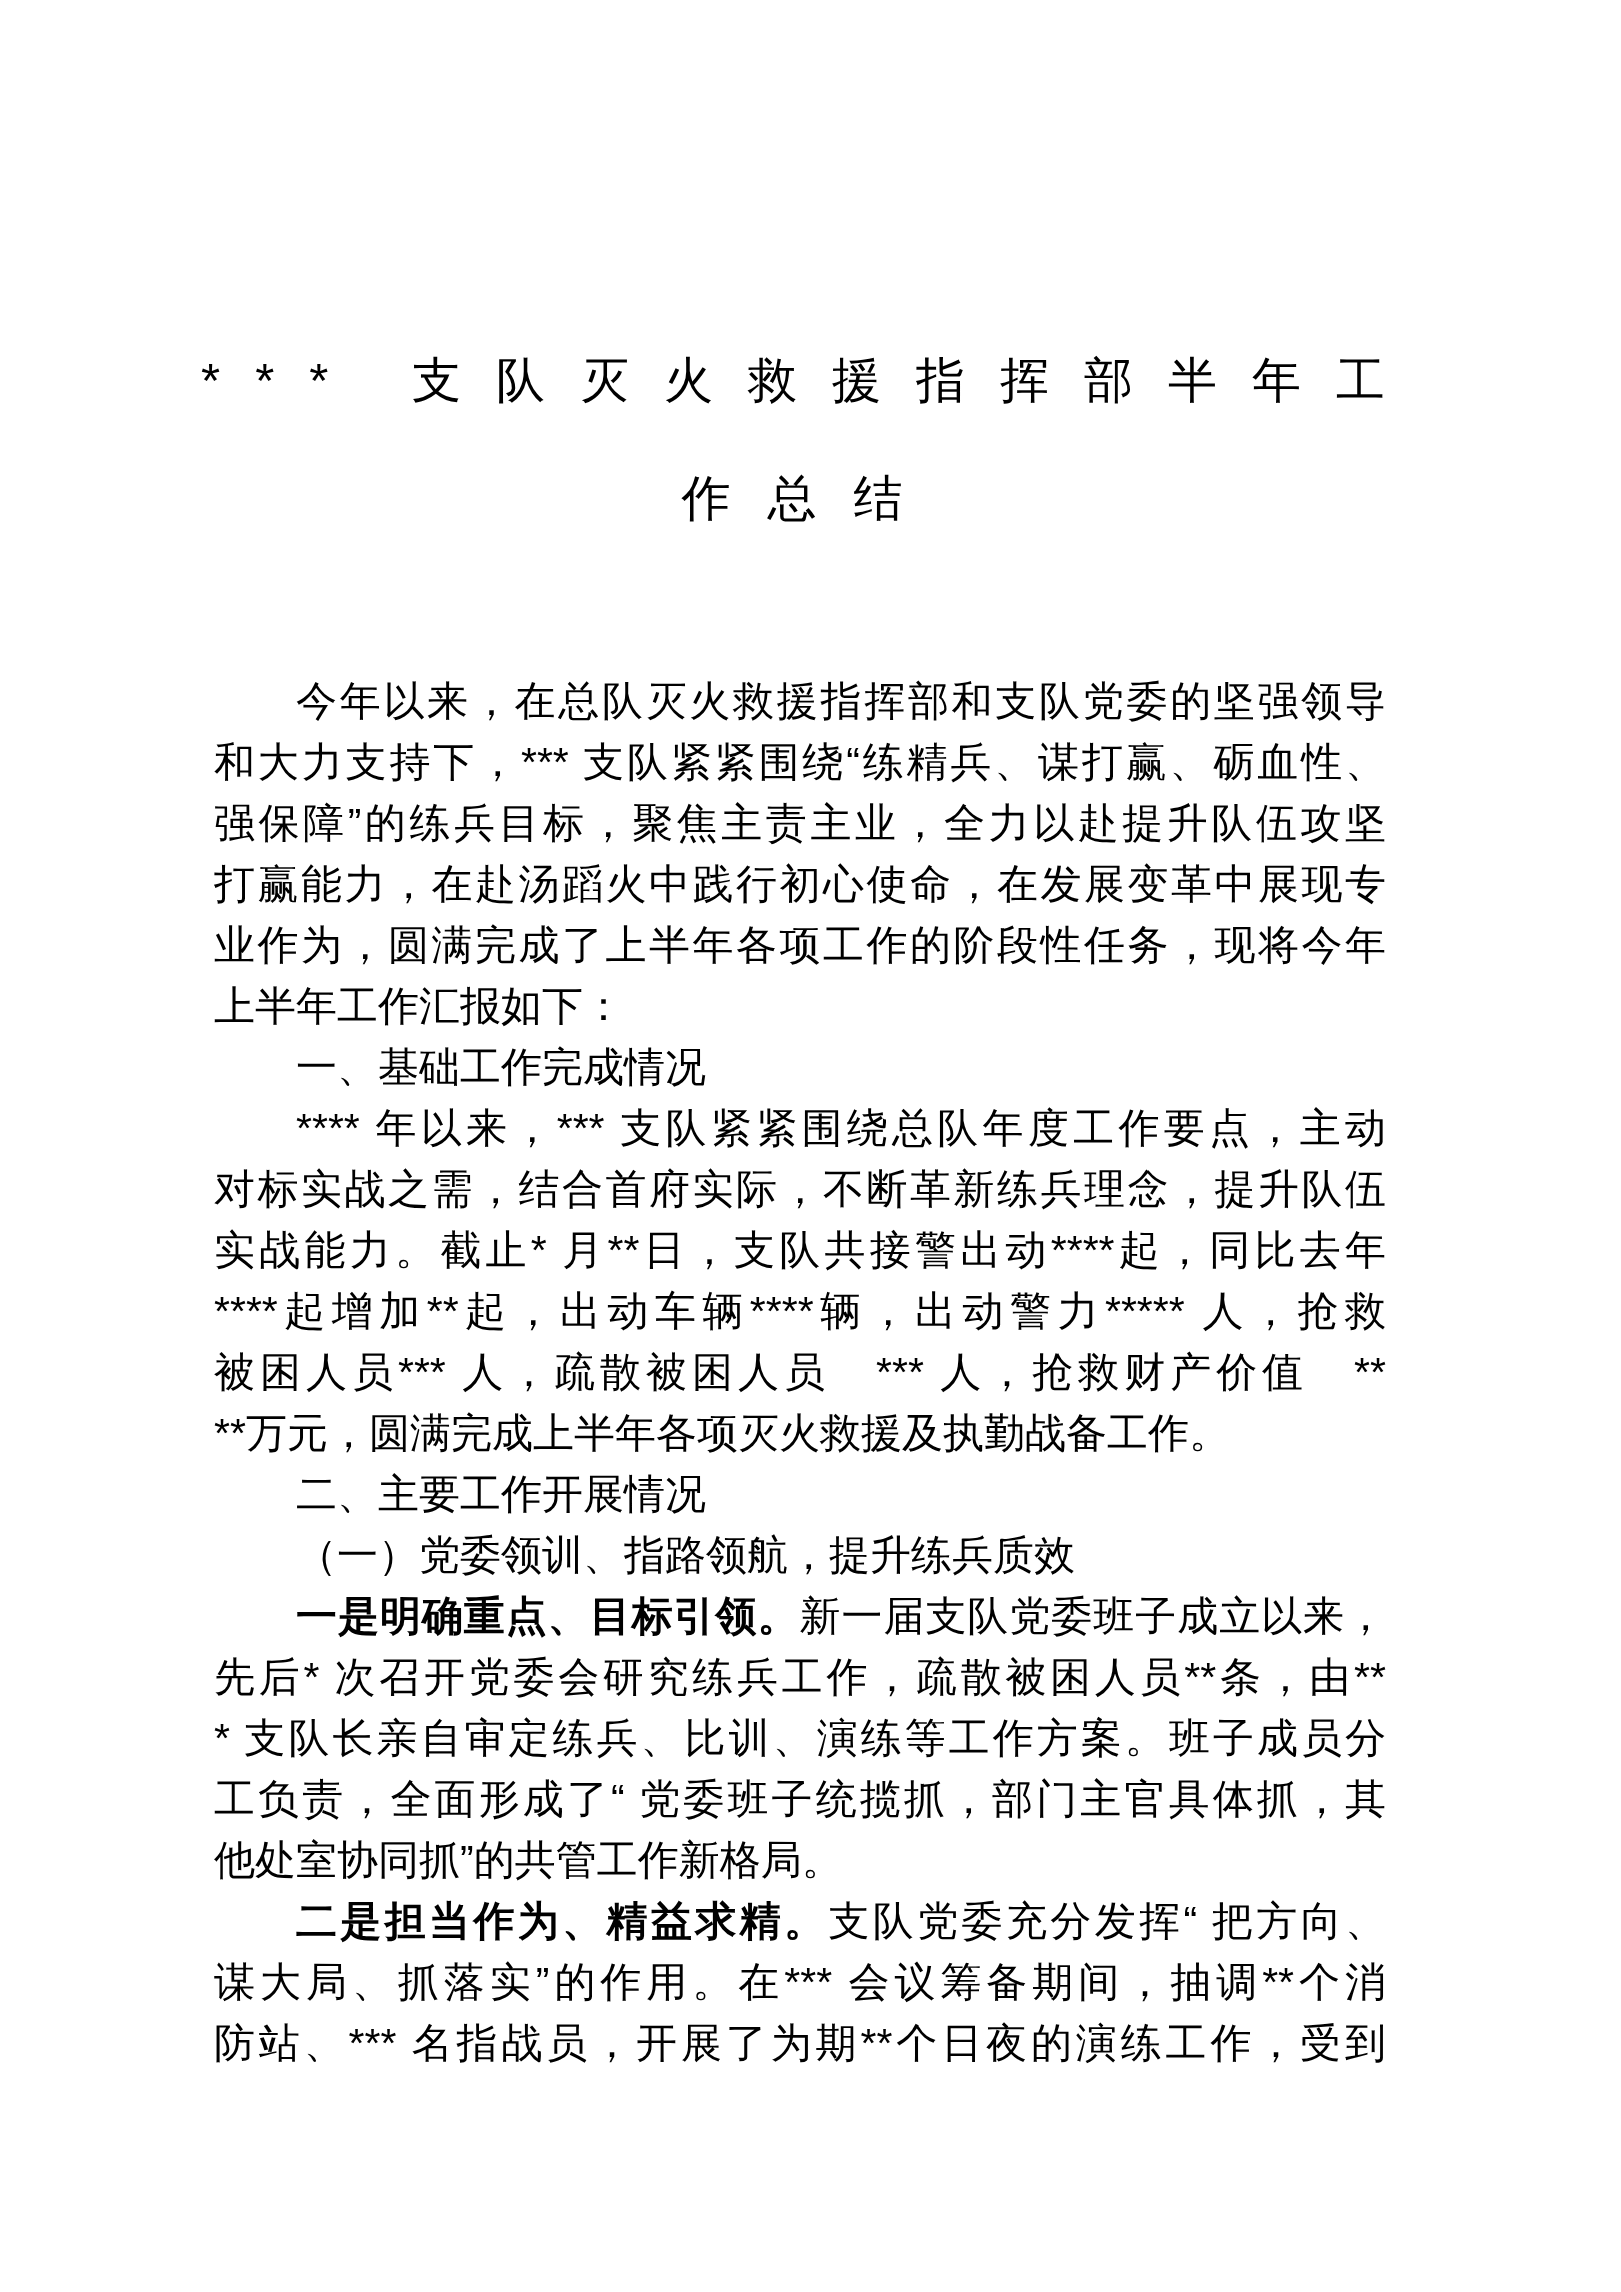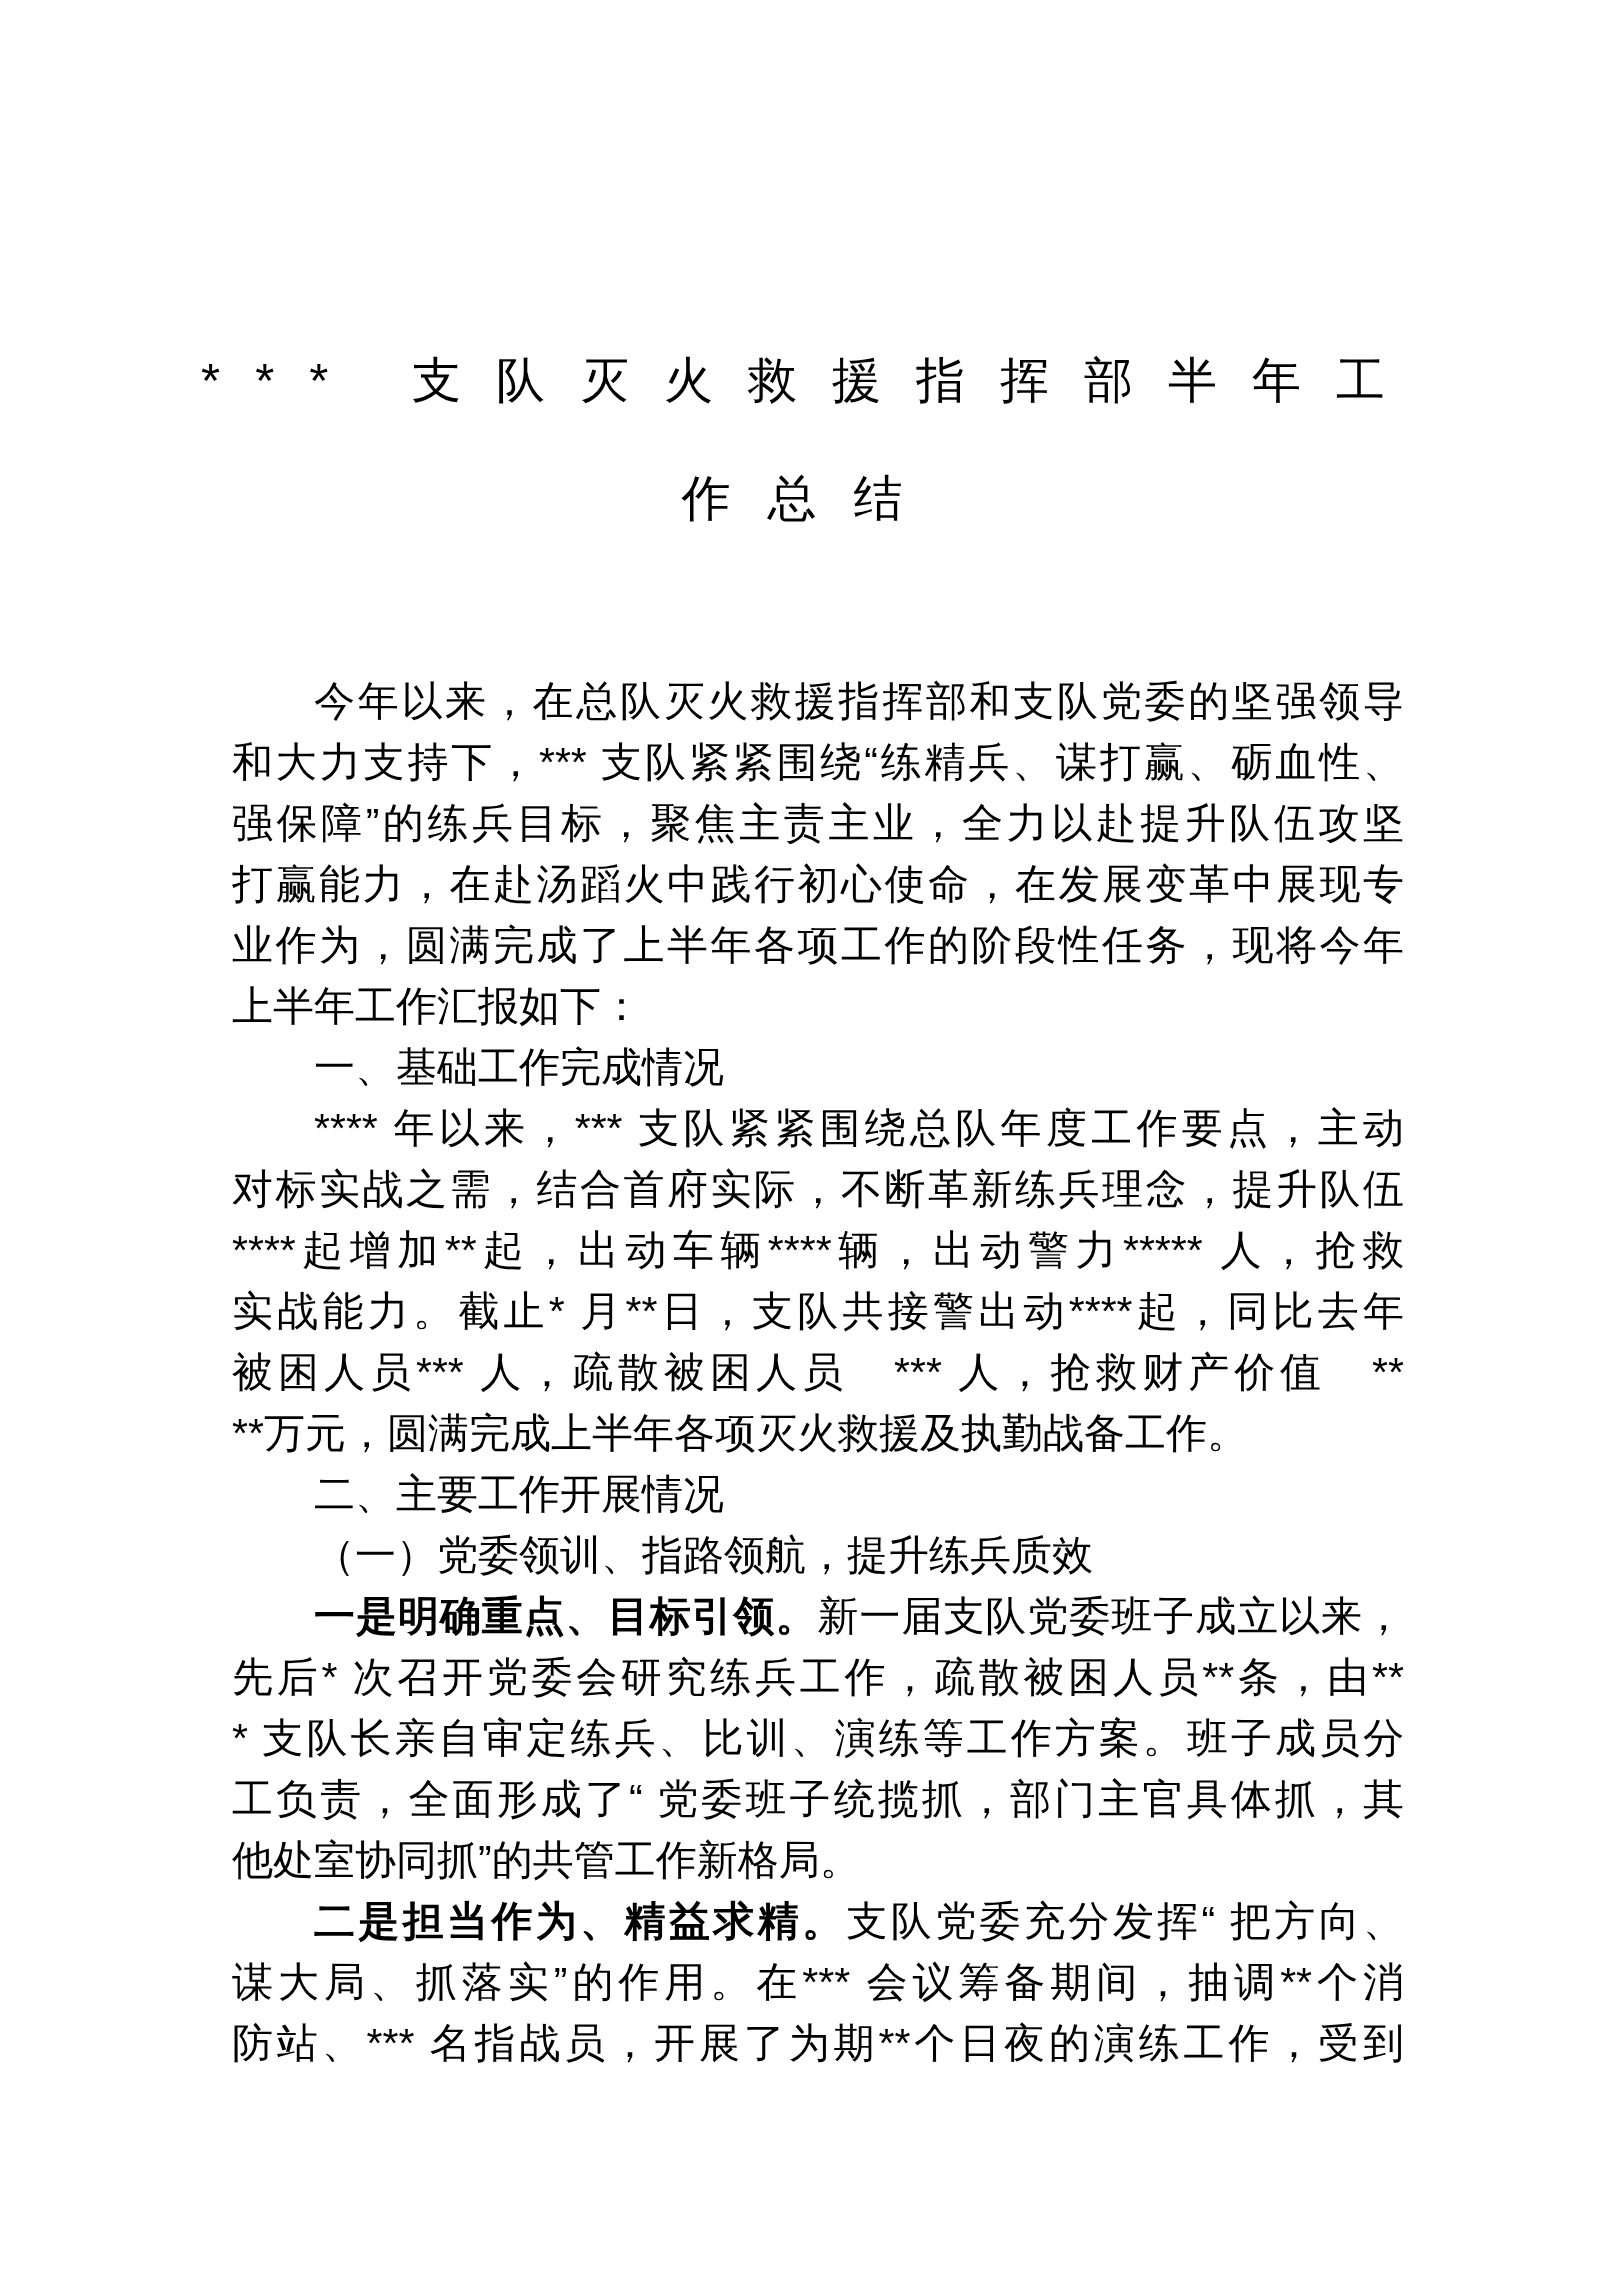--- a/index.html
+++ b/index.html
@@ -22,21 +22,21 @@
     line-height: 118px;
     font-weight: 400;
     text-align: center;
     color: #000000;
   }
   .doc-title .title-line { white-space: nowrap; }
   .doc-title .t1 { letter-spacing: 35px; }
   .doc-title .t2 { letter-spacing: 37px; text-align: center; }
   .doc-body {
     position: absolute;
-    left: 232px; top: 671px;
+    left: 214px; top: 671px;
     width: 1172px;
     font-size: 41px;
     line-height: 61px;
   }
   .line {
     height: 61px;
     white-space: nowrap;
     overflow: visible;
   }
   .line.just {
@@ -60,22 +60,22 @@
   <div class="doc-body">
       <div class="line just ind"><span>今年以来，在总队灭火救援指挥部和支队党委的坚强领导</span></div>
       <div class="line just"><span>和大力支持下，*** 支队紧紧围绕“练精兵、谋打赢、砺血性、</span></div>
       <div class="line just"><span>强保障”的练兵目标，聚焦主责主业，全力以赴提升队伍攻坚</span></div>
       <div class="line just"><span>打赢能力，在赴汤蹈火中践行初心使命，在发展变革中展现专</span></div>
       <div class="line just"><span>业作为，圆满完成了上半年各项工作的阶段性任务，现将今年</span></div>
       <div class="line"><span>上半年工作汇报如下：</span></div>
       <div class="line ind"><span>一、基础工作完成情况</span></div>
       <div class="line just ind"><span>**** 年以来，*** 支队紧紧围绕总队年度工作要点，主动</span></div>
       <div class="line just"><span>对标实战之需，结合首府实际，不断革新练兵理念，提升队伍</span></div>
+      <div class="line just"><span>实战能力。截止* 月**日，支队共接警出动****起，同比去年</span></div>
       <div class="line just"><span>****起增加**起，出动车辆****辆，出动警力***** 人，抢救</span></div>
-      <div class="line just"><span>实战能力。截止* 月**日，支队共接警出动****起，同比去年</span></div>
       <div class="line just"><span>被困人员*** 人，疏散被困人员　*** 人，抢救财产价值　**</span></div>
       <div class="line"><span>**万元，圆满完成上半年各项灭火救援及执勤战备工作。</span></div>
       <div class="line ind"><span>二、主要工作开展情况</span></div>
       <div class="line ind"><span>（一）党委领训、指路领航，提升练兵质效</span></div>
       <div class="line just ind"><span class="bold">一是明确重点、目标引领。</span><span>新一届支队党委班子成立以来，</span></div>
       <div class="line just"><span>先后* 次召开党委会研究练兵工作，疏散被困人员**条，由**</span></div>
       <div class="line just"><span>* 支队长亲自审定练兵、比训、演练等工作方案。班子成员分</span></div>
       <div class="line just"><span>工负责，全面形成了“ 党委班子统揽抓，部门主官具体抓，其</span></div>
       <div class="line"><span>他处室协同抓”的共管工作新格局。</span></div>
       <div class="line just ind"><span class="bold">二是担当作为、精益求精。</span><span>支队党委充分发挥“ 把方向、</span></div>

